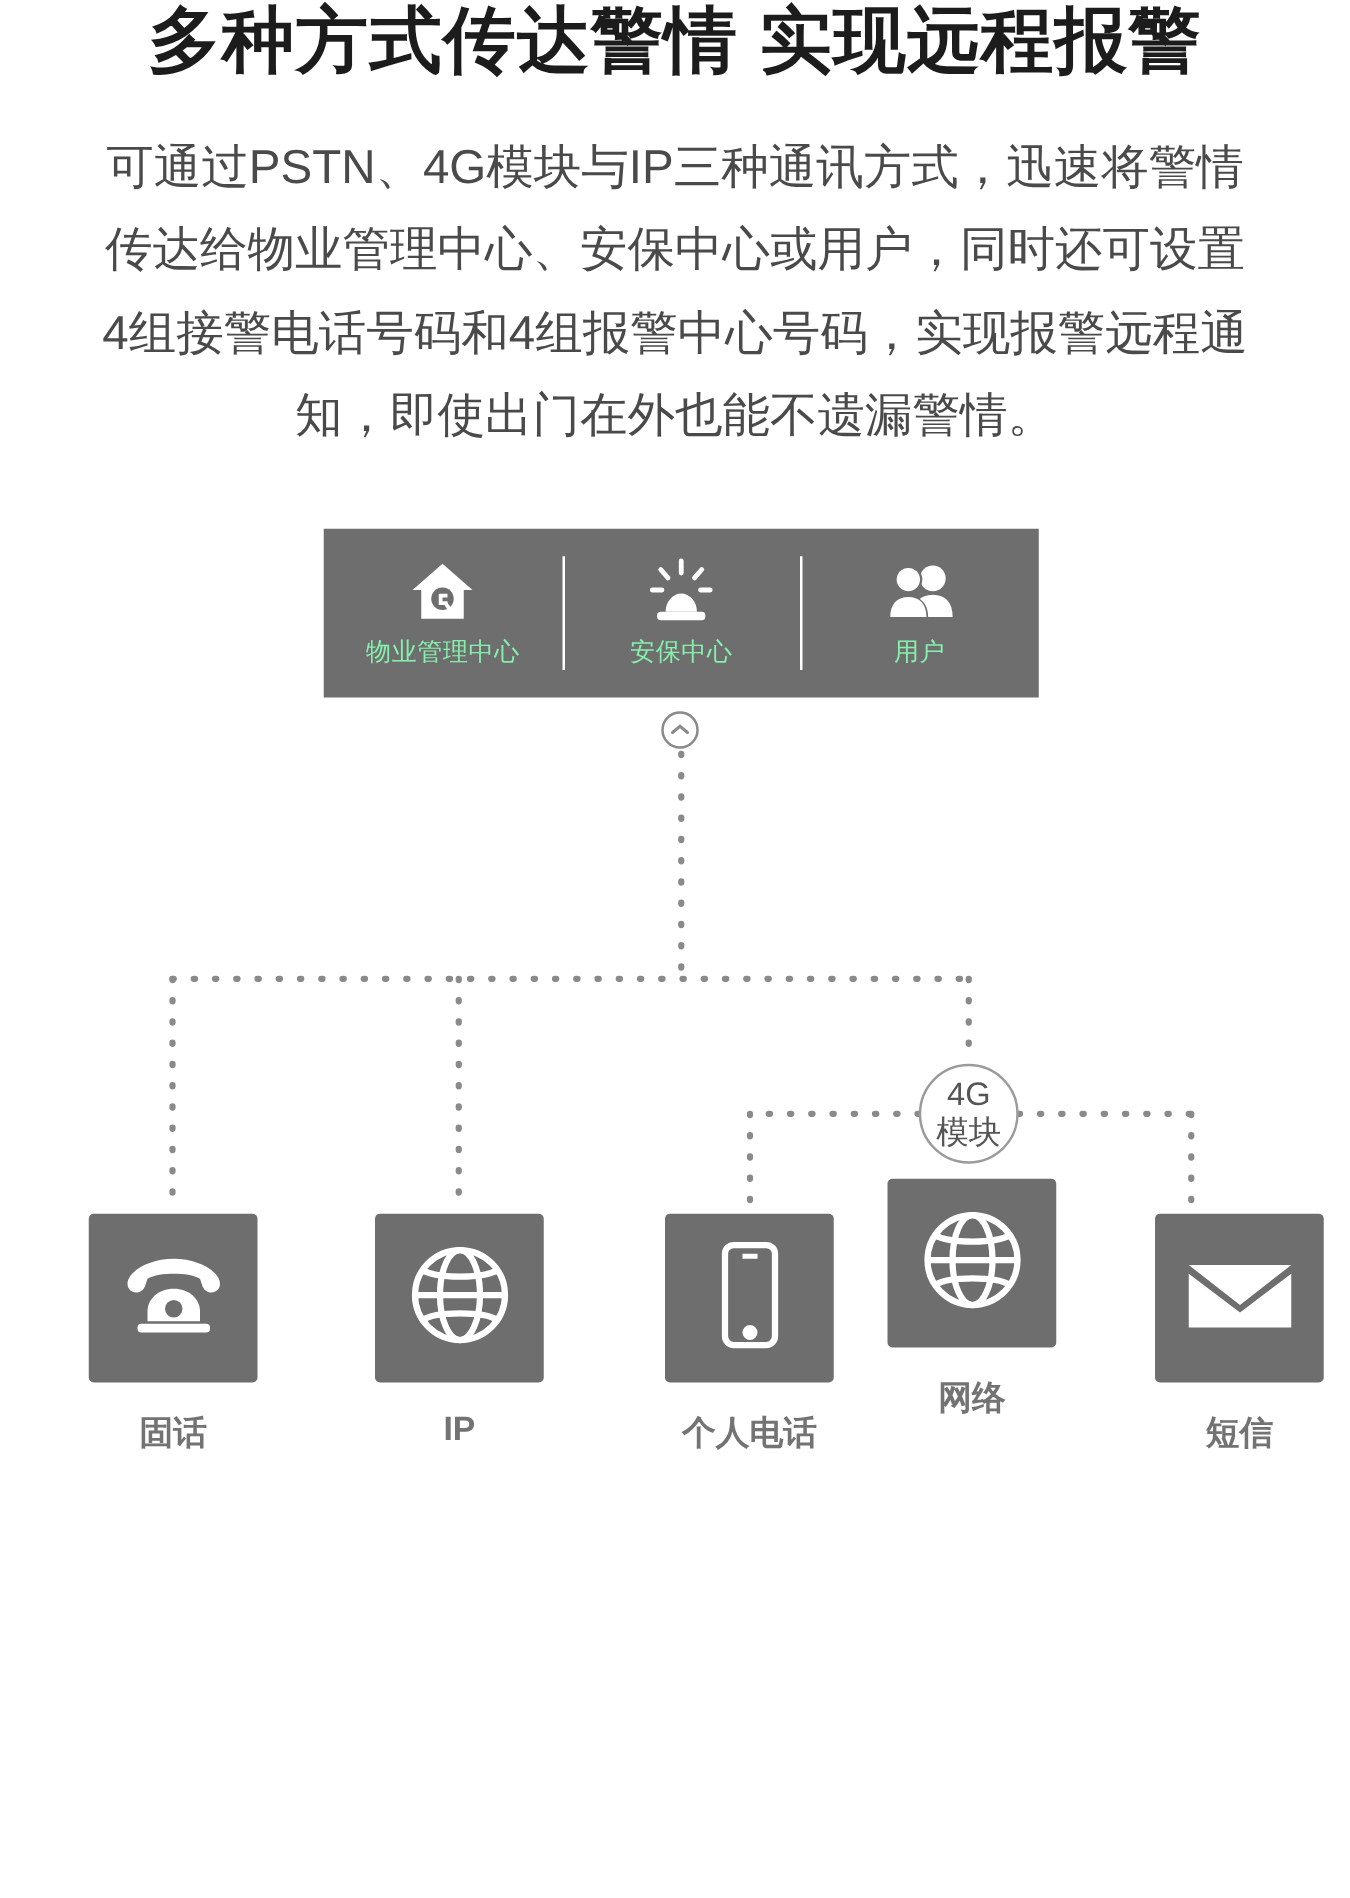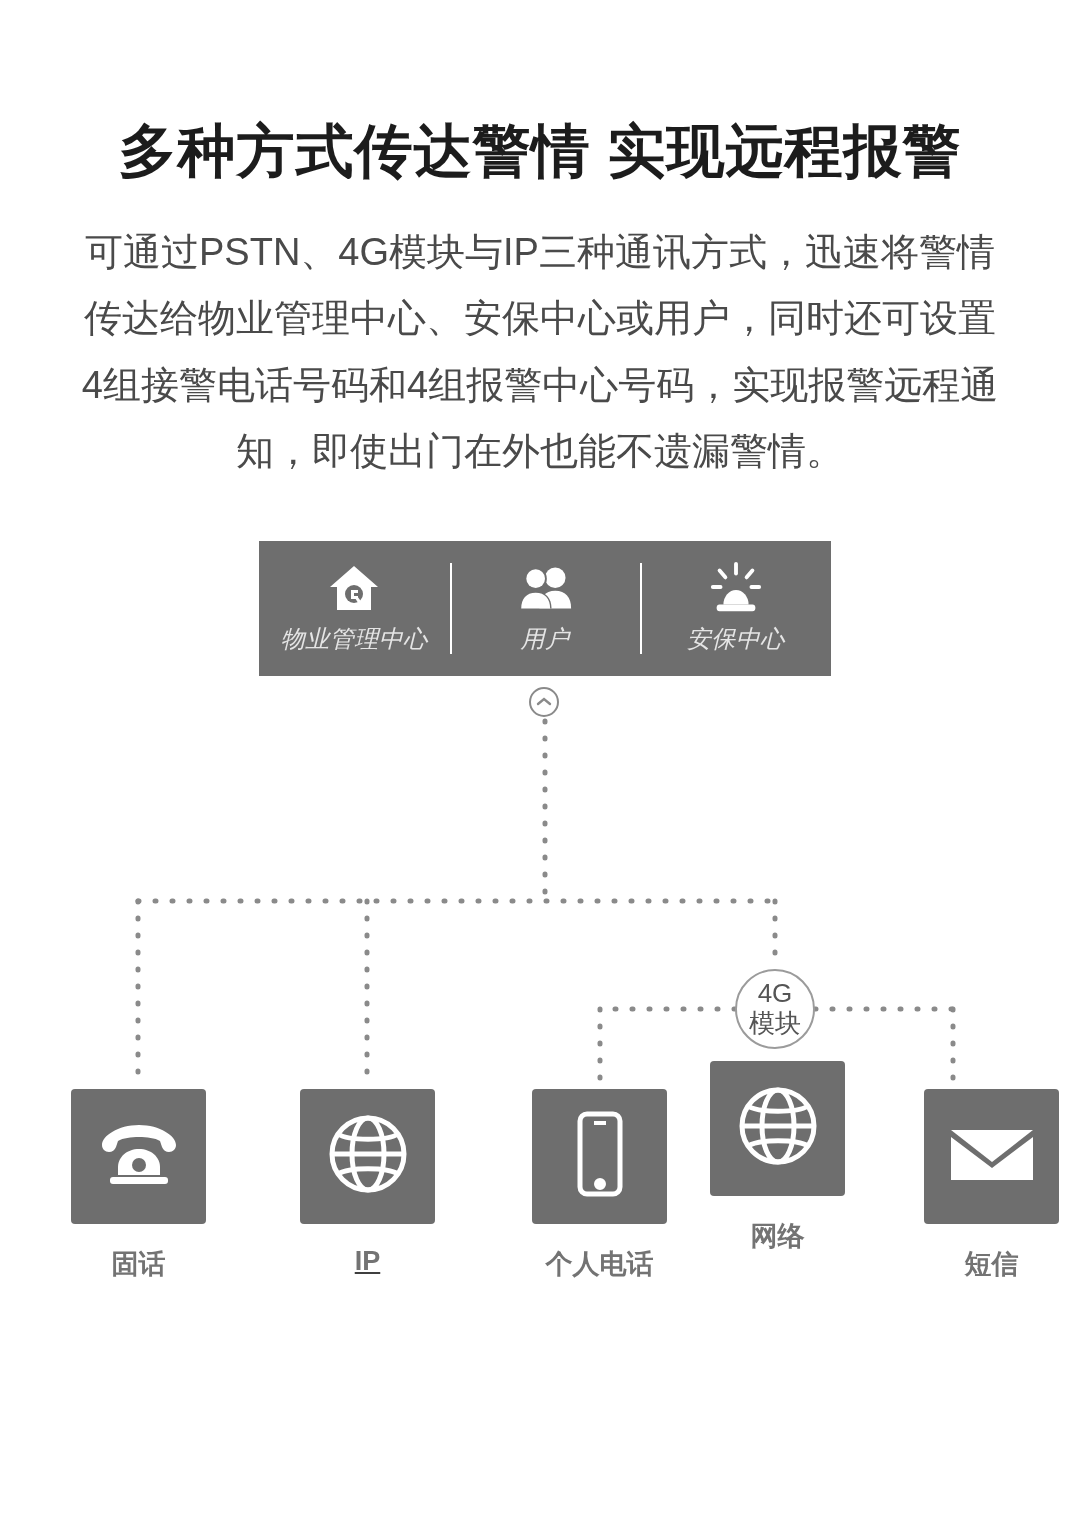--- a/index.html
+++ b/index.html
@@ -10,21 +10,20 @@
     background: #ffffff;
     font-family: "Liberation Sans", "DejaVu Sans", sans-serif;
     color: #3f3f3f;
     position: relative;
     overflow: hidden;
   }
 
   
   .title {
     margin: 0;
-    padding-top: 118px;
     text-align: center;
     font-size: 58px;
     font-weight: 700;
     letter-spacing: 1px;
     color: #1c1c1c;
     line-height: 1.15;
   }
   .subtitle {
     margin: 34px auto 0;
     width: 930px;
@@ -73,24 +72,23 @@
   .top-cell + .top-cell::before {
     content: "";
     position: absolute;
     left: 0;
     top: 22px;
     bottom: 22px;
     width: 2px;
     background: #ffffff;
   }
   .top-cell .cell-label {
-    color: #e5e5e5;
-    font-size: 24px;
+    color: #86efac;
+    font-size: 20px;
     letter-spacing: .5px;
-    font-style: italic;
   }
   .top-cell .cell-icon {
     width: 56px;
     height: 52px;
     display: flex;
     align-items: flex-end;
     justify-content: center;
   }
 
   
@@ -142,21 +140,21 @@
     justify-content: center;
   }
   .node .node-label {
     margin-top: 22px;
     font-size: 27px;
     font-weight: 700;
     color: #737373;
     white-space: nowrap;
   }
   .n1 { left: 71px;  top: 548px; }
-  .n2 { left: 300px; top: 548px; text-decoration: underline; }
+  .n2 { left: 300px; top: 548px; }
   .n3 { left: 532px; top: 548px; }
   .n4 { left: 710px; top: 520px; }
   .n5 { left: 924px; top: 548px; }
 </style>
 </head>
 <body>
 
 <h1 class="title">多种方式传达警情 实现远程报警</h1>
 <p class="subtitle">可通过PSTN、4G模块与IP三种通讯方式，迅速将警情传达给物业管理中心、安保中心或用户，同时还可设置4组接警电话号码和4组报警中心号码，实现报警远程通知，即使出门在外也能不遗漏警情。</p>
 
@@ -188,52 +186,52 @@
     <div class="top-cell">
       <span class="cell-icon">
         <svg width="54" height="50" viewBox="0 0 54 50" fill="#ffffff">
           <path d="M27 3 L51 24 L44 24 L44 47 L10 47 L10 24 L3 24 Z"></path>
           <circle cx="27" cy="31" r="9" fill="#6e6e6e"></circle>
           <path d="M24 27 h7 v3 h-4 v3 h4 v3 h-7 z" fill="#ffffff"></path>
           <path d="M30 33 l6 8 -3 2 -5 -8 z" fill="#ffffff"></path>
         </svg>
       </span>
       <span class="cell-label">物业管理中心</span>
-    </div>
-
-    <div class="top-cell">
-      <span class="cell-icon">
-        <svg width="60" height="50" viewBox="0 0 60 50" fill="#ffffff">
-          <circle cx="41" cy="14" r="11"></circle>
-          <path d="M41 28 c11 0 17 7 17 19 h-34 c0-12 6-19 17-19z"></path>
-          <circle cx="20" cy="15" r="12" fill="#6e6e6e"></circle>
-          <circle cx="20" cy="15" r="10"></circle>
-          <path d="M20 29 c11 0 17 7 17 18 h-34 c0-11 6-18 17-18z" fill="#6e6e6e"></path>
-          <path d="M20 30 c10 0 15.5 6.5 15.5 17 h-31 c0-10.5 5.5-17 15.5-17z"></path>
-        </svg>
-      </span>
-      <span class="cell-label">用户</span>
     </div>
 
     <div class="top-cell">
       <span class="cell-icon">
         <svg width="58" height="52" viewBox="0 0 58 52" fill="#ffffff">
           <g stroke="#ffffff" stroke-width="4" stroke-linecap="round">
             <line x1="29" y1="2" x2="29" y2="12"></line>
             <line x1="12" y1="9" x2="18" y2="16"></line>
             <line x1="46" y1="9" x2="40" y2="16"></line>
             <line x1="5" y1="26" x2="13" y2="26"></line>
             <line x1="53" y1="26" x2="45" y2="26"></line>
           </g>
           <path d="M16 44 a13 15 0 0 1 26 0 z"></path>
           <rect x="9" y="44" width="40" height="7" rx="3"></rect>
         </svg>
       </span>
       <span class="cell-label">安保中心</span>
     </div>
+
+    <div class="top-cell">
+      <span class="cell-icon">
+        <svg width="60" height="50" viewBox="0 0 60 50" fill="#ffffff">
+          <circle cx="41" cy="14" r="11"></circle>
+          <path d="M41 28 c11 0 17 7 17 19 h-34 c0-12 6-19 17-19z"></path>
+          <circle cx="20" cy="15" r="12" fill="#6e6e6e"></circle>
+          <circle cx="20" cy="15" r="10"></circle>
+          <path d="M20 29 c11 0 17 7 17 18 h-34 c0-11 6-18 17-18z" fill="#6e6e6e"></path>
+          <path d="M20 30 c10 0 15.5 6.5 15.5 17 h-31 c0-10.5 5.5-17 15.5-17z"></path>
+        </svg>
+      </span>
+      <span class="cell-label">用户</span>
+    </div>
   </div>
 
   <div class="chevron">
     <svg width="16" height="11" viewBox="0 0 16 11" fill="none" stroke="#8a8a8a" stroke-width="2.4" stroke-linecap="round">
       <path d="M2 8 L8 3 L14 8"></path>
     </svg>
   </div>
 
   <div class="bubble-4g">
     <span>4G</span>

